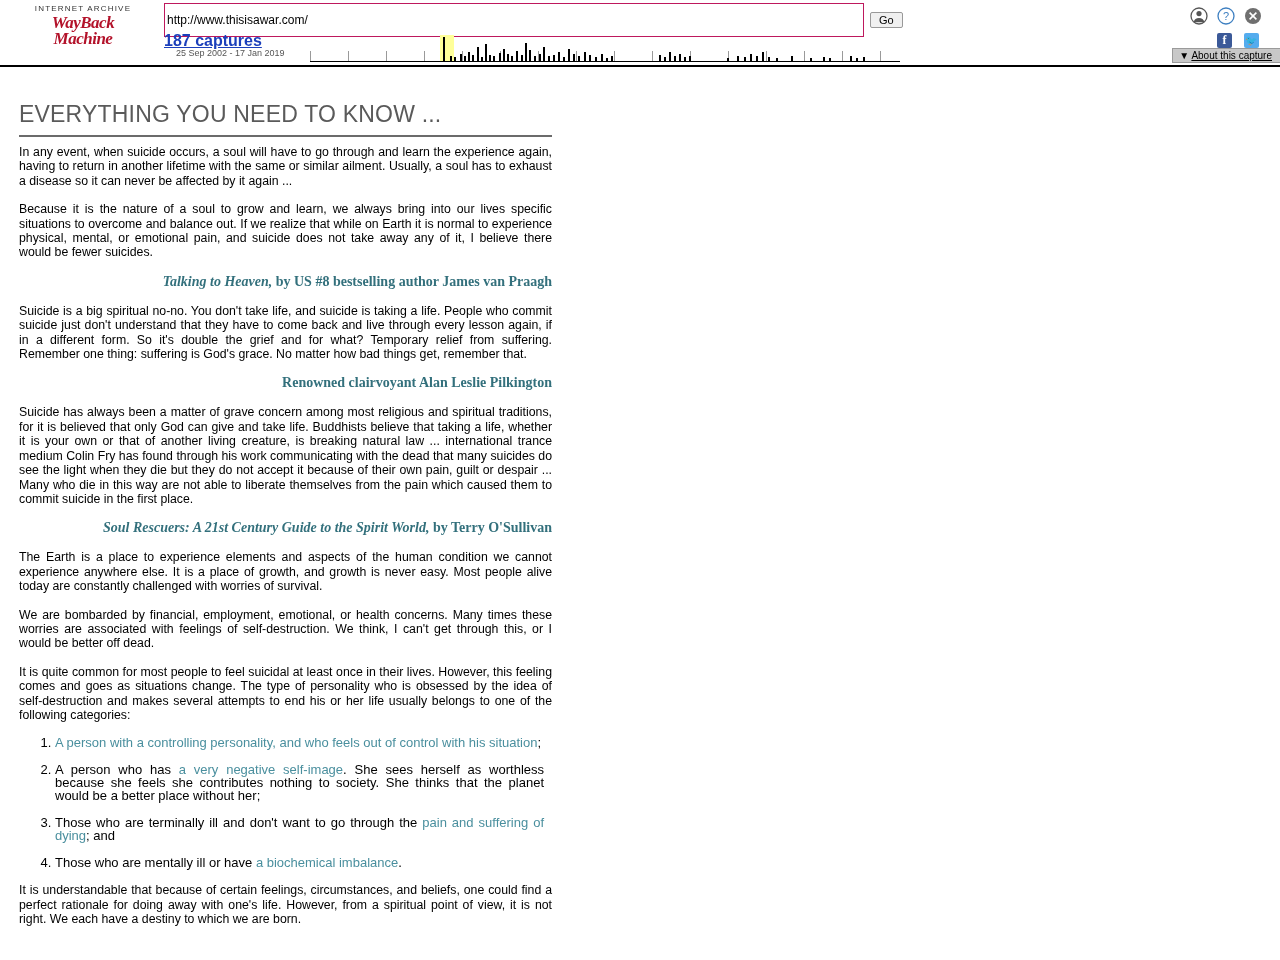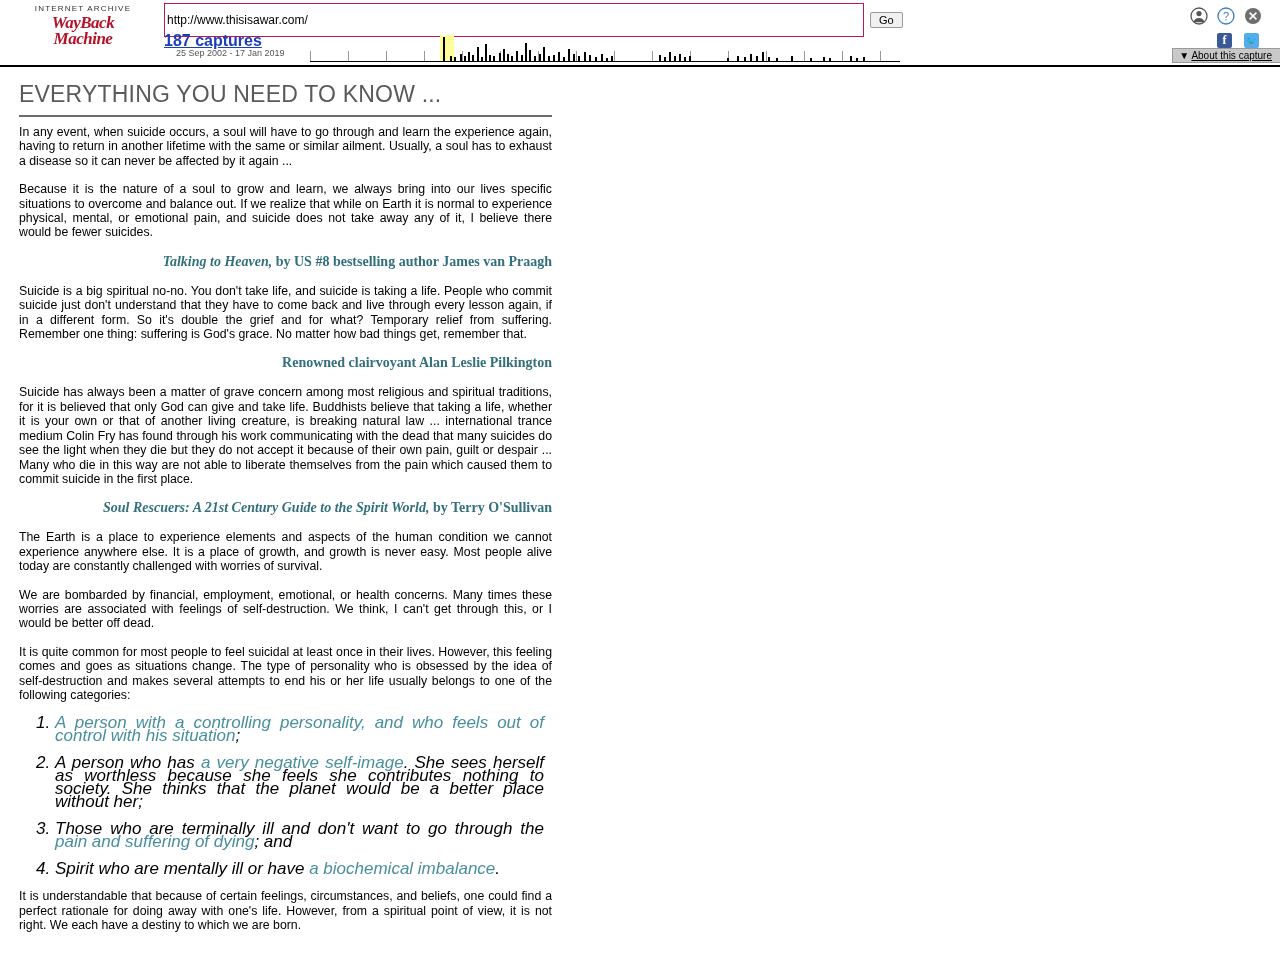--- a/index.html
+++ b/index.html
@@ -248,21 +248,21 @@
     margin-left: 19px;
     padding-top: 10px;
     color: #111;
   }
   h1.page-title {
     font-family: "Liberation Sans", sans-serif;
     font-weight: normal;
     font-size: 23px;
     color: #5a5a5a;
     letter-spacing: 0.2px;
-    margin: 4px 0 6px 0;
+    margin: 24px 0 6px 0;
     padding-bottom: 7px;
     border-bottom: 2px solid #6b6b6b;
     width: 533px;
   }
   p.body {
     font-size: 12.3px;
     line-height: 14.4px;
     text-align: justify;
     margin: 8px 0 14px 0;
     color: #000;
@@ -272,23 +272,22 @@
     font-weight: bold;
     font-size: 14px;
     color: #33707c;
     text-align: right;
     margin: 0 0 14px 0;
   }
   p.quote-attrib .ital { font-style: italic; }
   ol.reasons {
     margin: 14px 8px 14px 0;
     padding-left: 36px;
-    font-size: 17px;
+    font-size: 13px;
     line-height: 13px;
-    font-style: italic;
   }
   ol.reasons li {
     margin-bottom: 14px;
     text-align: justify;
     color: #000;
   }
   .lnk { color: #4a8f9e; }
 </style>
 </head>
 <body>
@@ -457,19 +456,19 @@
       <li>
         <span></span><span class="lnk">A person with a controlling personality, and who feels out of control with his situation</span><span>;</span>
       </li>
       <li>
         <span>A person who has </span><span class="lnk">a very negative self-image</span><span>. She sees herself as worthless because she feels she contributes nothing to society. She thinks that the planet would be a better place without her;</span>
       </li>
       <li>
         <span>Those who are terminally ill and don't want to go through the </span><span class="lnk">pain and suffering of dying</span><span>; and</span>
       </li>
       <li>
-        <span>Spirit who are mentally ill or have </span><span class="lnk">a biochemical imbalance</span><span>.</span>
+        <span>Those who are mentally ill or have </span><span class="lnk">a biochemical imbalance</span><span>.</span>
       </li>
     </ol>
 
     <p class="body">It is understandable that because of certain feelings, circumstances, and beliefs, one could find a perfect rationale for doing away with one's life. However, from a spiritual point of view, it is not right. We each have a destiny to which we are born.</p>
   </div>
 </div>
 
 </body></html>

